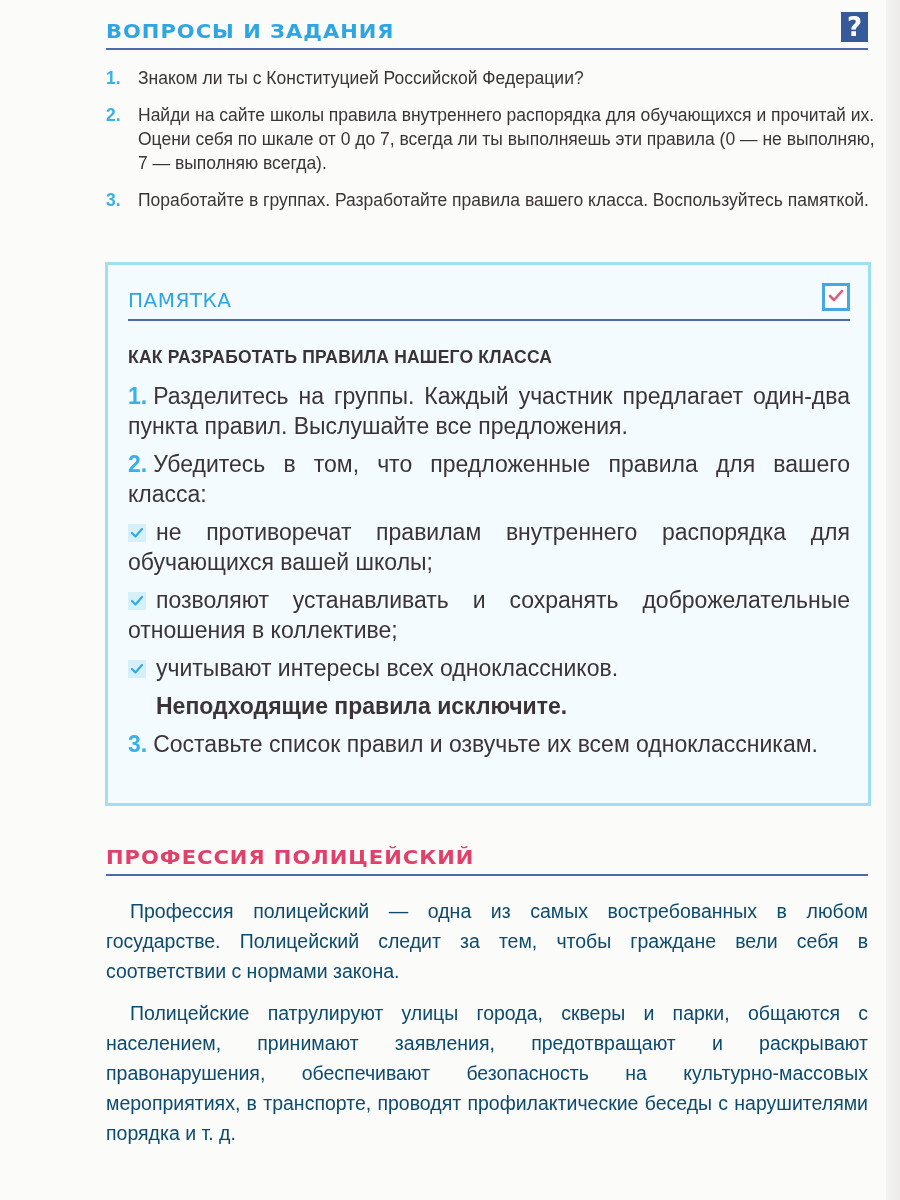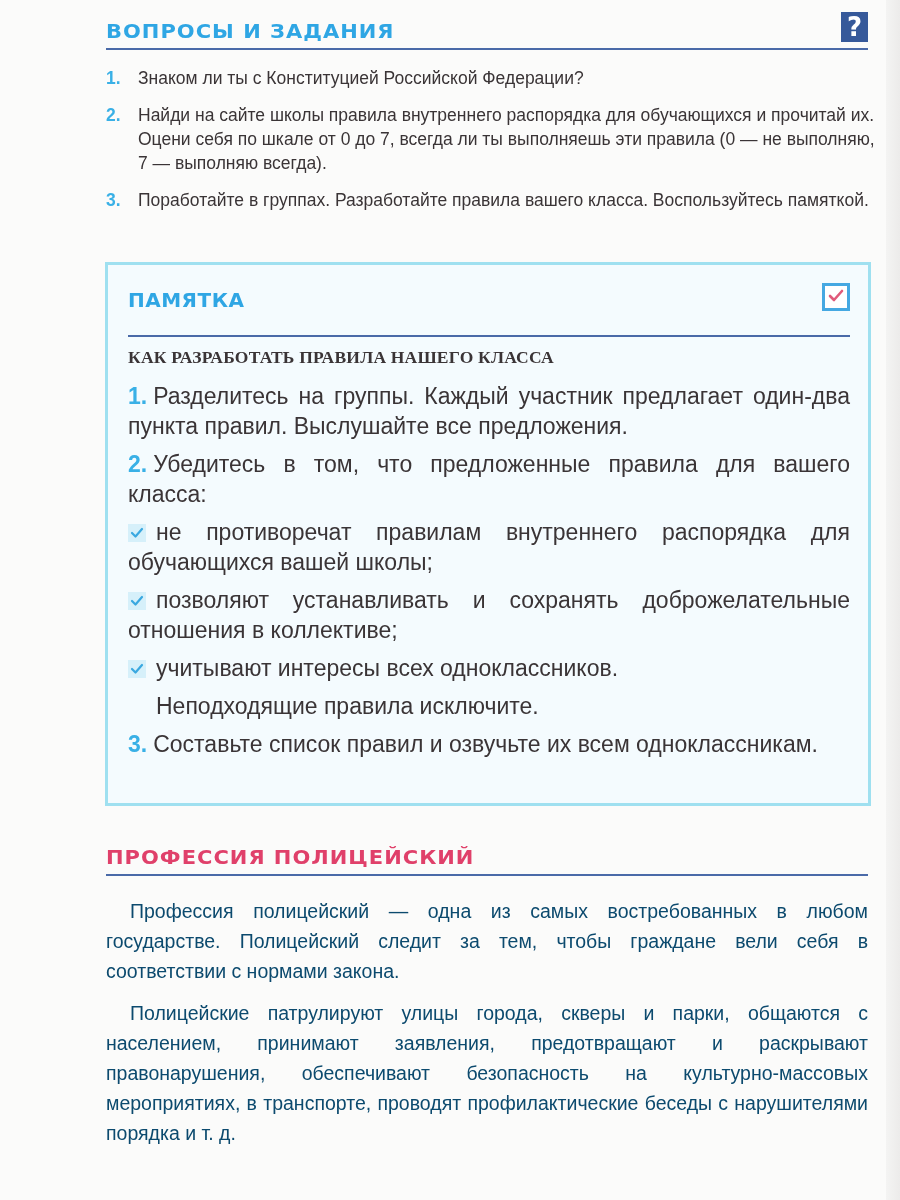--- a/index.html
+++ b/index.html
@@ -65,54 +65,54 @@
     position: absolute; left: 105px; top: 262px;
     width: 760px; height: 538px;
     border: 3px solid #9fe0f0;
     background: #f4fbfe;
   }
   .memo-head {
     position: absolute; left: 20px; top: 22px; width: 722px;
     border-bottom: 2px solid #4a6aa8;
   }
   .memo-title {
-    font-weight: bold; font-size: 20px; color: #2fa6e4;
-    letter-spacing: 0.5px; line-height: 26px; padding-bottom: 22px;
+    font-weight: normal; font-size: 20px; color: #2fa6e4;
+    letter-spacing: 0.5px; line-height: 26px; padding-bottom: 6px;
     display: inline-block;
   }
   .check-box-icon {
     position: absolute; right: 0; top: -4px;
     width: 22px; height: 22px;
     border: 3px solid #45a8e2;
     background: #ffffff;
   }
   .check-box-icon svg { position: absolute; left: 3px; top: 3px; }
 
   .memo-sub {
     position: absolute; left: 20px; top: 82px;
-    font-family: Liberation Serif, serif;
+    font-family: Liberation Sans, sans-serif;
     font-weight: bold; font-size: 17.5px; color: #3a3436;
     letter-spacing: 0.2px;
   }
   .memo-body {
     position: absolute; left: 20px; top: 116px; width: 722px;
     font-family: "Liberation Sans", sans-serif;
     font-size: 23px; line-height: 30px; color: #3a3436;
     text-align: justify;
   }
   .mp { margin: 0 0 8px 0; }
   .mnum { color: #39b0e6; font-weight: bold; margin-right: 6px; }
   .bullet { position: relative; padding-left: 0; margin: 0 0 8px 0; }
   .tick {
     display: inline-block; width: 18px; height: 18px;
     background: #d6f0fa; margin-right: 10px;
     vertical-align: -2px; position: relative;
   }
   .tick svg { position: absolute; left: 2px; top: 3px; }
-  .indent { padding-left: 28px; margin: 0 0 8px 0; }
+  .indent { padding-left: 28px; margin: 0 0 8px 0; font-weight: bold; }
 
   
   .prof-head { top: 842px; }
   .prof-body {
     position: absolute; left: 106px; top: 896px; width: 762px;
     font-family: "Liberation Sans", sans-serif;
     font-size: 19.5px; line-height: 30px; color: #0c4a6e;
     text-align: justify;
   }
   .prof-body p { margin: 0 0 12px 0; text-indent: 24px; }

